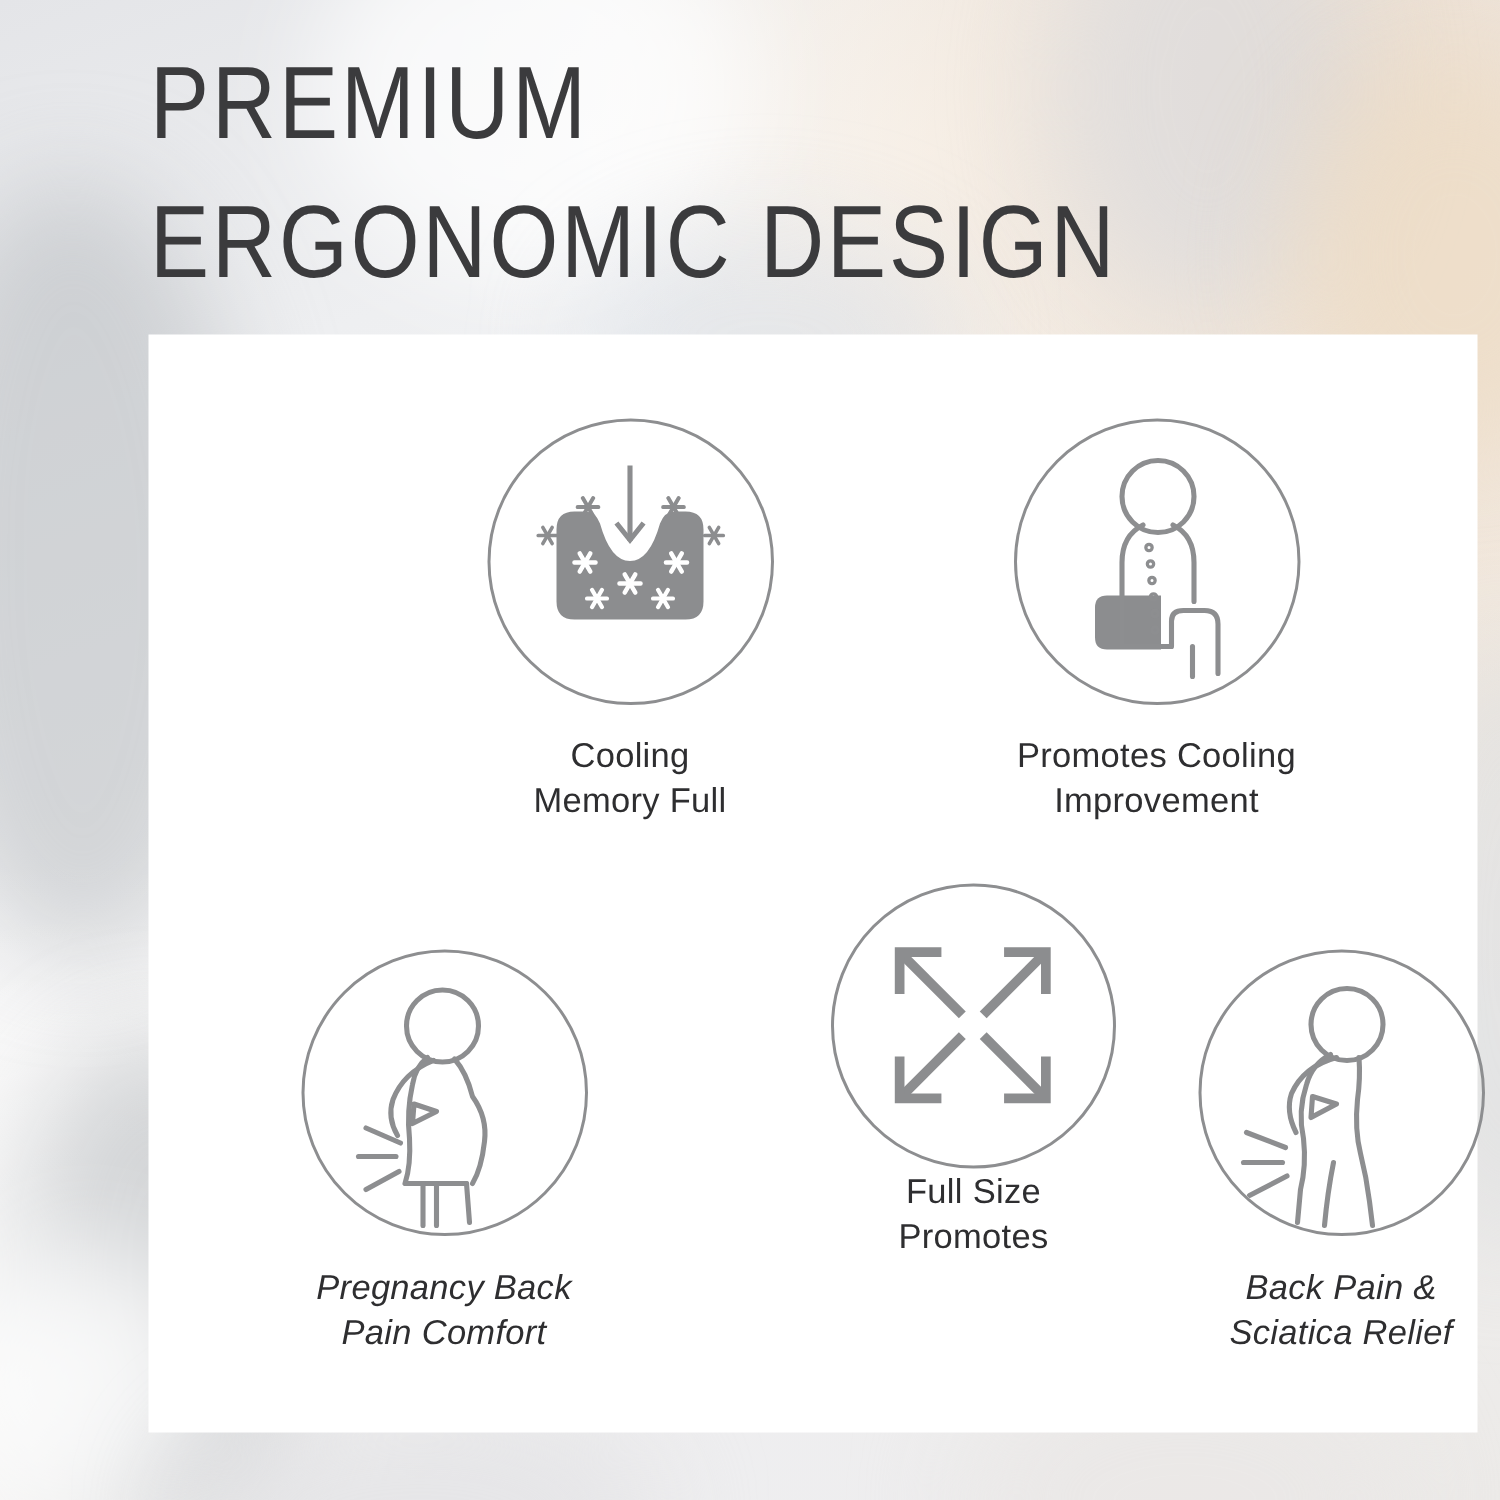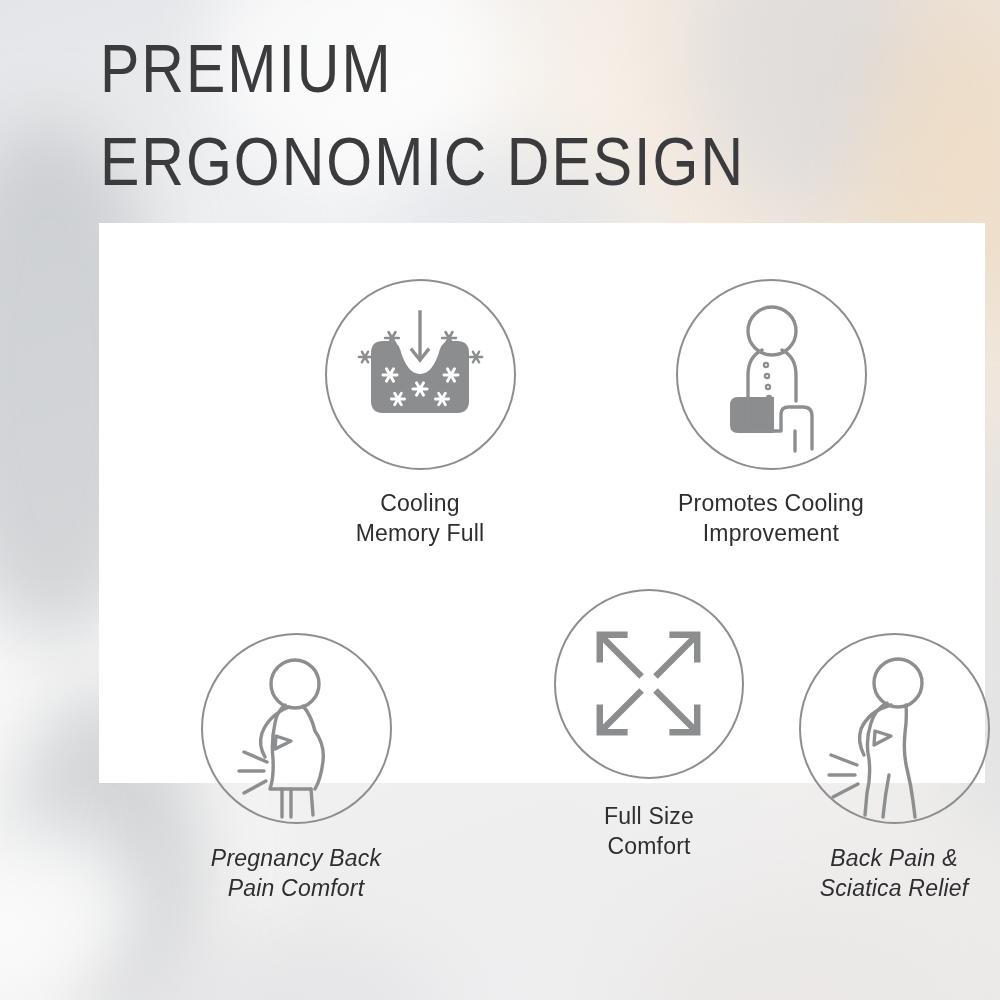--- a/index.html
+++ b/index.html
@@ -70,21 +70,21 @@
     -webkit-text-stroke: 0.01px #3b3b3d;
   }
   .title-line.l2 { margin-top: 23px; }
 
   
   #card {
     position: absolute;
     left: 99px;
     top: 223px;
     width: 886px;
-    height: 560px;
+    height: 732px;
     background: #ffffff;
   }
 
   
   .feature {
     position: absolute;
     text-align: center;
   }
   .badge {
     position: relative;
@@ -114,21 +114,21 @@
   #f-cooling   .badge,
   #f-posture   .badge { width: 191px; height: 191px; }
   #f-pregnancy .badge,
   #f-backpain  .badge { width: 191px; height: 191px; }
   #f-fullsize  .badge { width: 190px; height: 190px; }
 
   #f-cooling   .caption,
   #f-posture   .caption { margin-top: 18px; }
   #f-pregnancy .caption,
   #f-backpain  .caption { margin-top: 19px; font-style: italic; }
-  #f-fullsize  .caption { margin-top: 22px; }
+  #f-fullsize  .caption { }
 </style>
 </head>
 <body>
 
 <div id="stage">
 
   <div class="bg-base"></div>
   <div class="bg-blob blob-a"></div>
   <div class="bg-blob blob-b"></div>
   <div class="bg-blob blob-c"></div>
@@ -297,21 +297,21 @@
             <line x1="86" y1="100" x2="44" y2="142"></line>
             <polyline points="44,114 44,142 72,142"></polyline>
 
             <line x1="100" y1="100" x2="142" y2="142"></line>
             <polyline points="114,142 142,142 142,114"></polyline>
           </g>
         </svg>
       </div>
       <div class="caption">
         <div>Full Size</div>
-        <div>Comfort</div>
+        <div>Promotes</div>
       </div>
     </div>
 
     <div class="feature" id="f-backpain">
       <div class="badge">
         <svg width="186" height="186" viewBox="0 0 186 186" aria-hidden="true">
           <g fill="none" stroke="#8d8e90" stroke-width="3.4" stroke-linecap="round" stroke-linejoin="round">
 
             <circle cx="97" cy="48" r="24"></circle>
 

